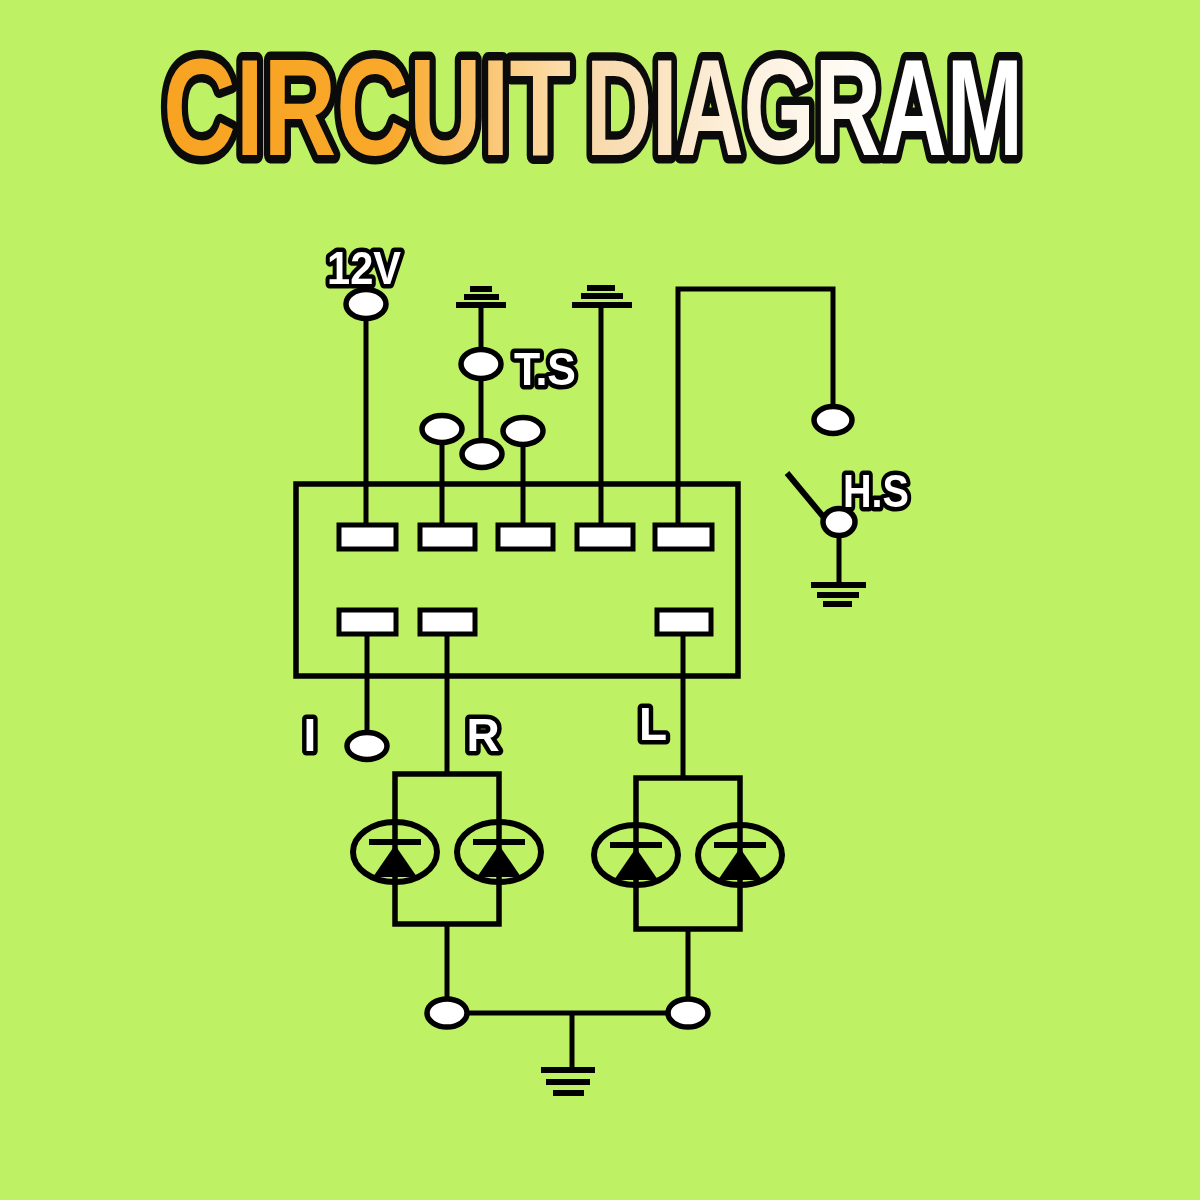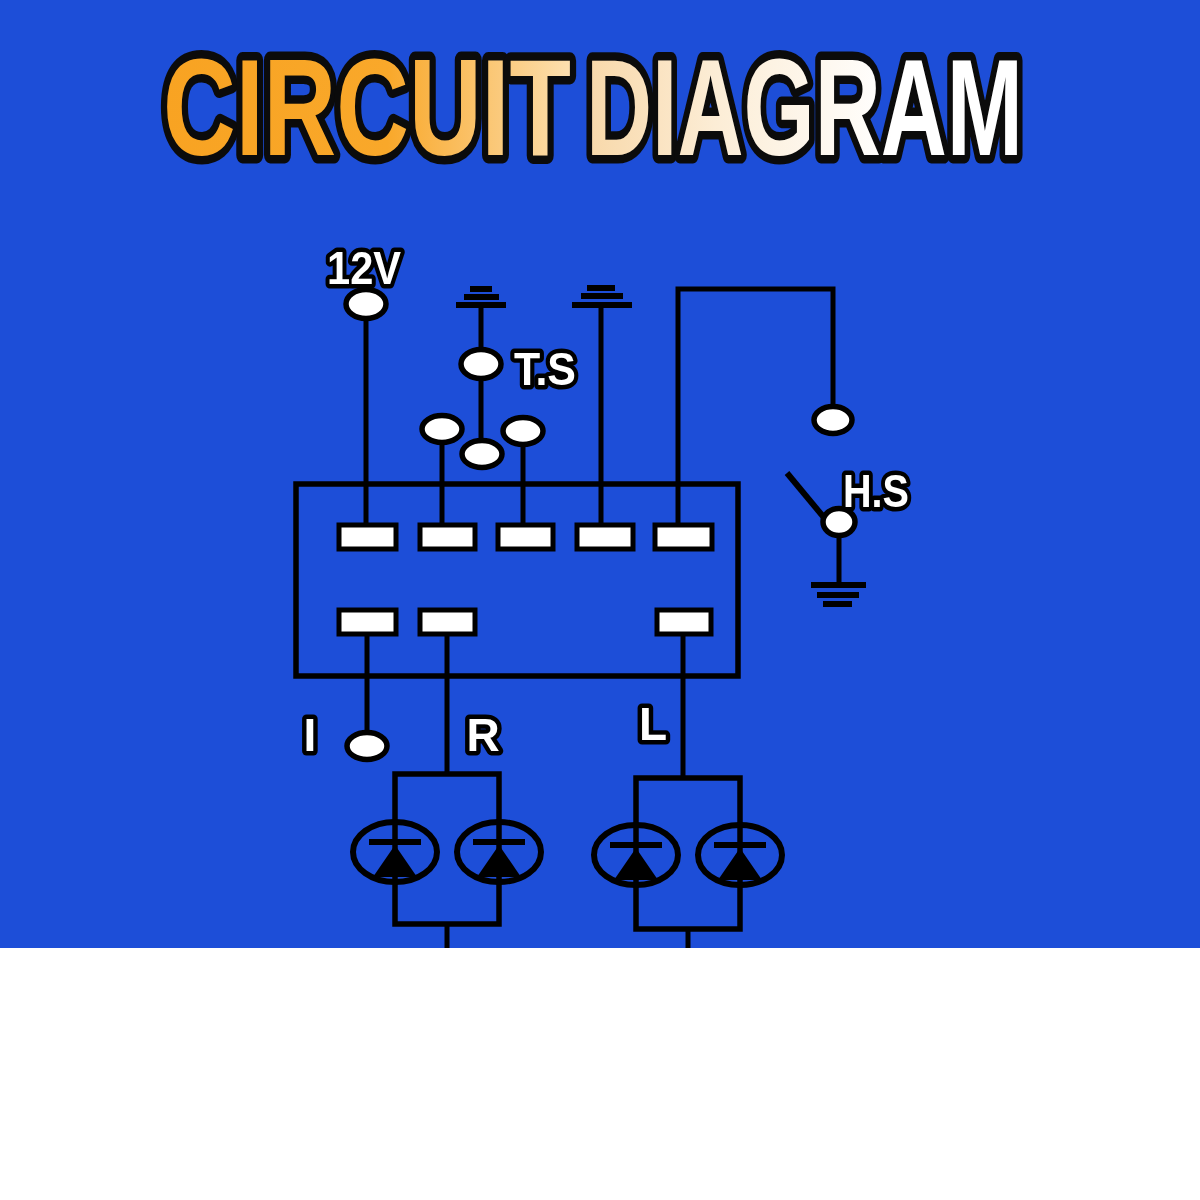--- a/index.html
+++ b/index.html
@@ -1,20 +1,20 @@
 <!DOCTYPE html>
 <html style="--line-color: #000000; --label-fill: #FFFFFF; --label-outline: #000000;"><head>
 <meta charset="utf-8">
 <style>
   html, body { margin: 0; padding: 0; background: #ffffff; }
   .page {
     position: relative;
     width: 1200px;
-    height: 948px;
-    background: #1d4ed8;
+    height: 1200px;
+    background: #bef264;
     overflow: hidden;
     font-family: "Liberation Sans", sans-serif;
   }
   svg { display: block; }
   .title-word {
     font-family: "Liberation Sans", sans-serif;
     font-weight: bold;
     font-size: 137px;
     paint-order: stroke;
     stroke-width: 17px;

